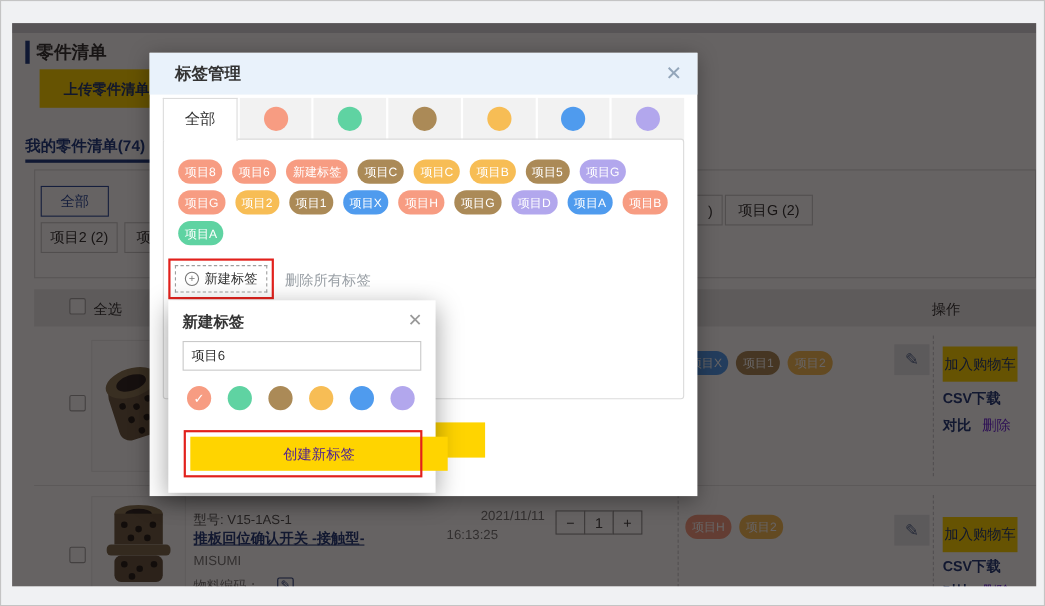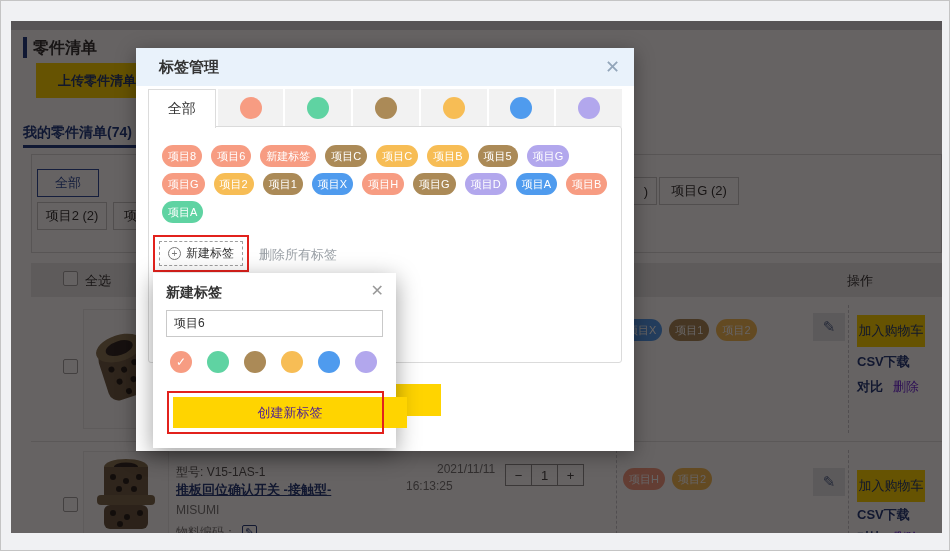--- a/index.html
+++ b/index.html
@@ -36,21 +36,21 @@
   .c-orange { background:#F7BD55; } .c-blue { background:#4F9BEE; } .c-purple { background:#B2A7ED; }
 
   .pencilbox { position:absolute; width:32px; height:28px; background:#E4E6EA; display:flex; align-items:center; justify-content:center; color:#53688F; font-size:15px; cursor:pointer; }
   .cart-btn { position:absolute; width:68px; height:32px; background:#FFD400; border:none; color:#223A6E; font-size:13px; display:flex; align-items:center; justify-content:center; cursor:pointer; }
   .navy-link { position:absolute; font-size:13px; font-weight:bold; color:#223A7A; cursor:pointer; }
   .gray-link { position:absolute; font-size:13px; color:#6d28d9; cursor:pointer; }
 
   .model-line { position:absolute; left:145px; top:22px; font-size:12px; color:#555; }
   .prod-link { position:absolute; left:145px; top:39px; font-size:13px; font-weight:bold; color:#223A7A; text-decoration:underline; cursor:pointer; }
   .brand { position:absolute; left:145px; top:61px; font-size:12px; color:#777; }
-  .matcode { position:absolute; left:145px; top:82px; font-size:12px; color:#777; display:flex; align-items:center; gap:6px; }
+  .matcode { position:absolute; left:145px; top:82px; font-size:12px; color:#777; display:flex; align-items:center; gap:16px; }
   .edit-ic { width:15px; height:15px; border:1.5px solid #223A7A; border-radius:2px; color:#223A7A; font-size:11px; line-height:12px; text-align:center; }
   .dt { position:absolute; font-size:12px; color:#777; }
   .step { position:absolute; display:flex; }
   .step span { width:27px; height:22px; border:1px solid #8F8F8F; background:#fff; display:flex; align-items:center; justify-content:center; font-size:13px; color:#444; margin-left:-1px; cursor:pointer; }
 
   
   #overlay { position:absolute; left:10px; top:20px; width:931px; height:512px; background:rgba(8,4,4,0.62); z-index:5; }
 
   
   #modal { position:absolute; left:135px; top:47px; width:498px; height:403px; background:#fff; z-index:10; box-shadow:0 4px 18px rgba(0,0,0,0.35); }

